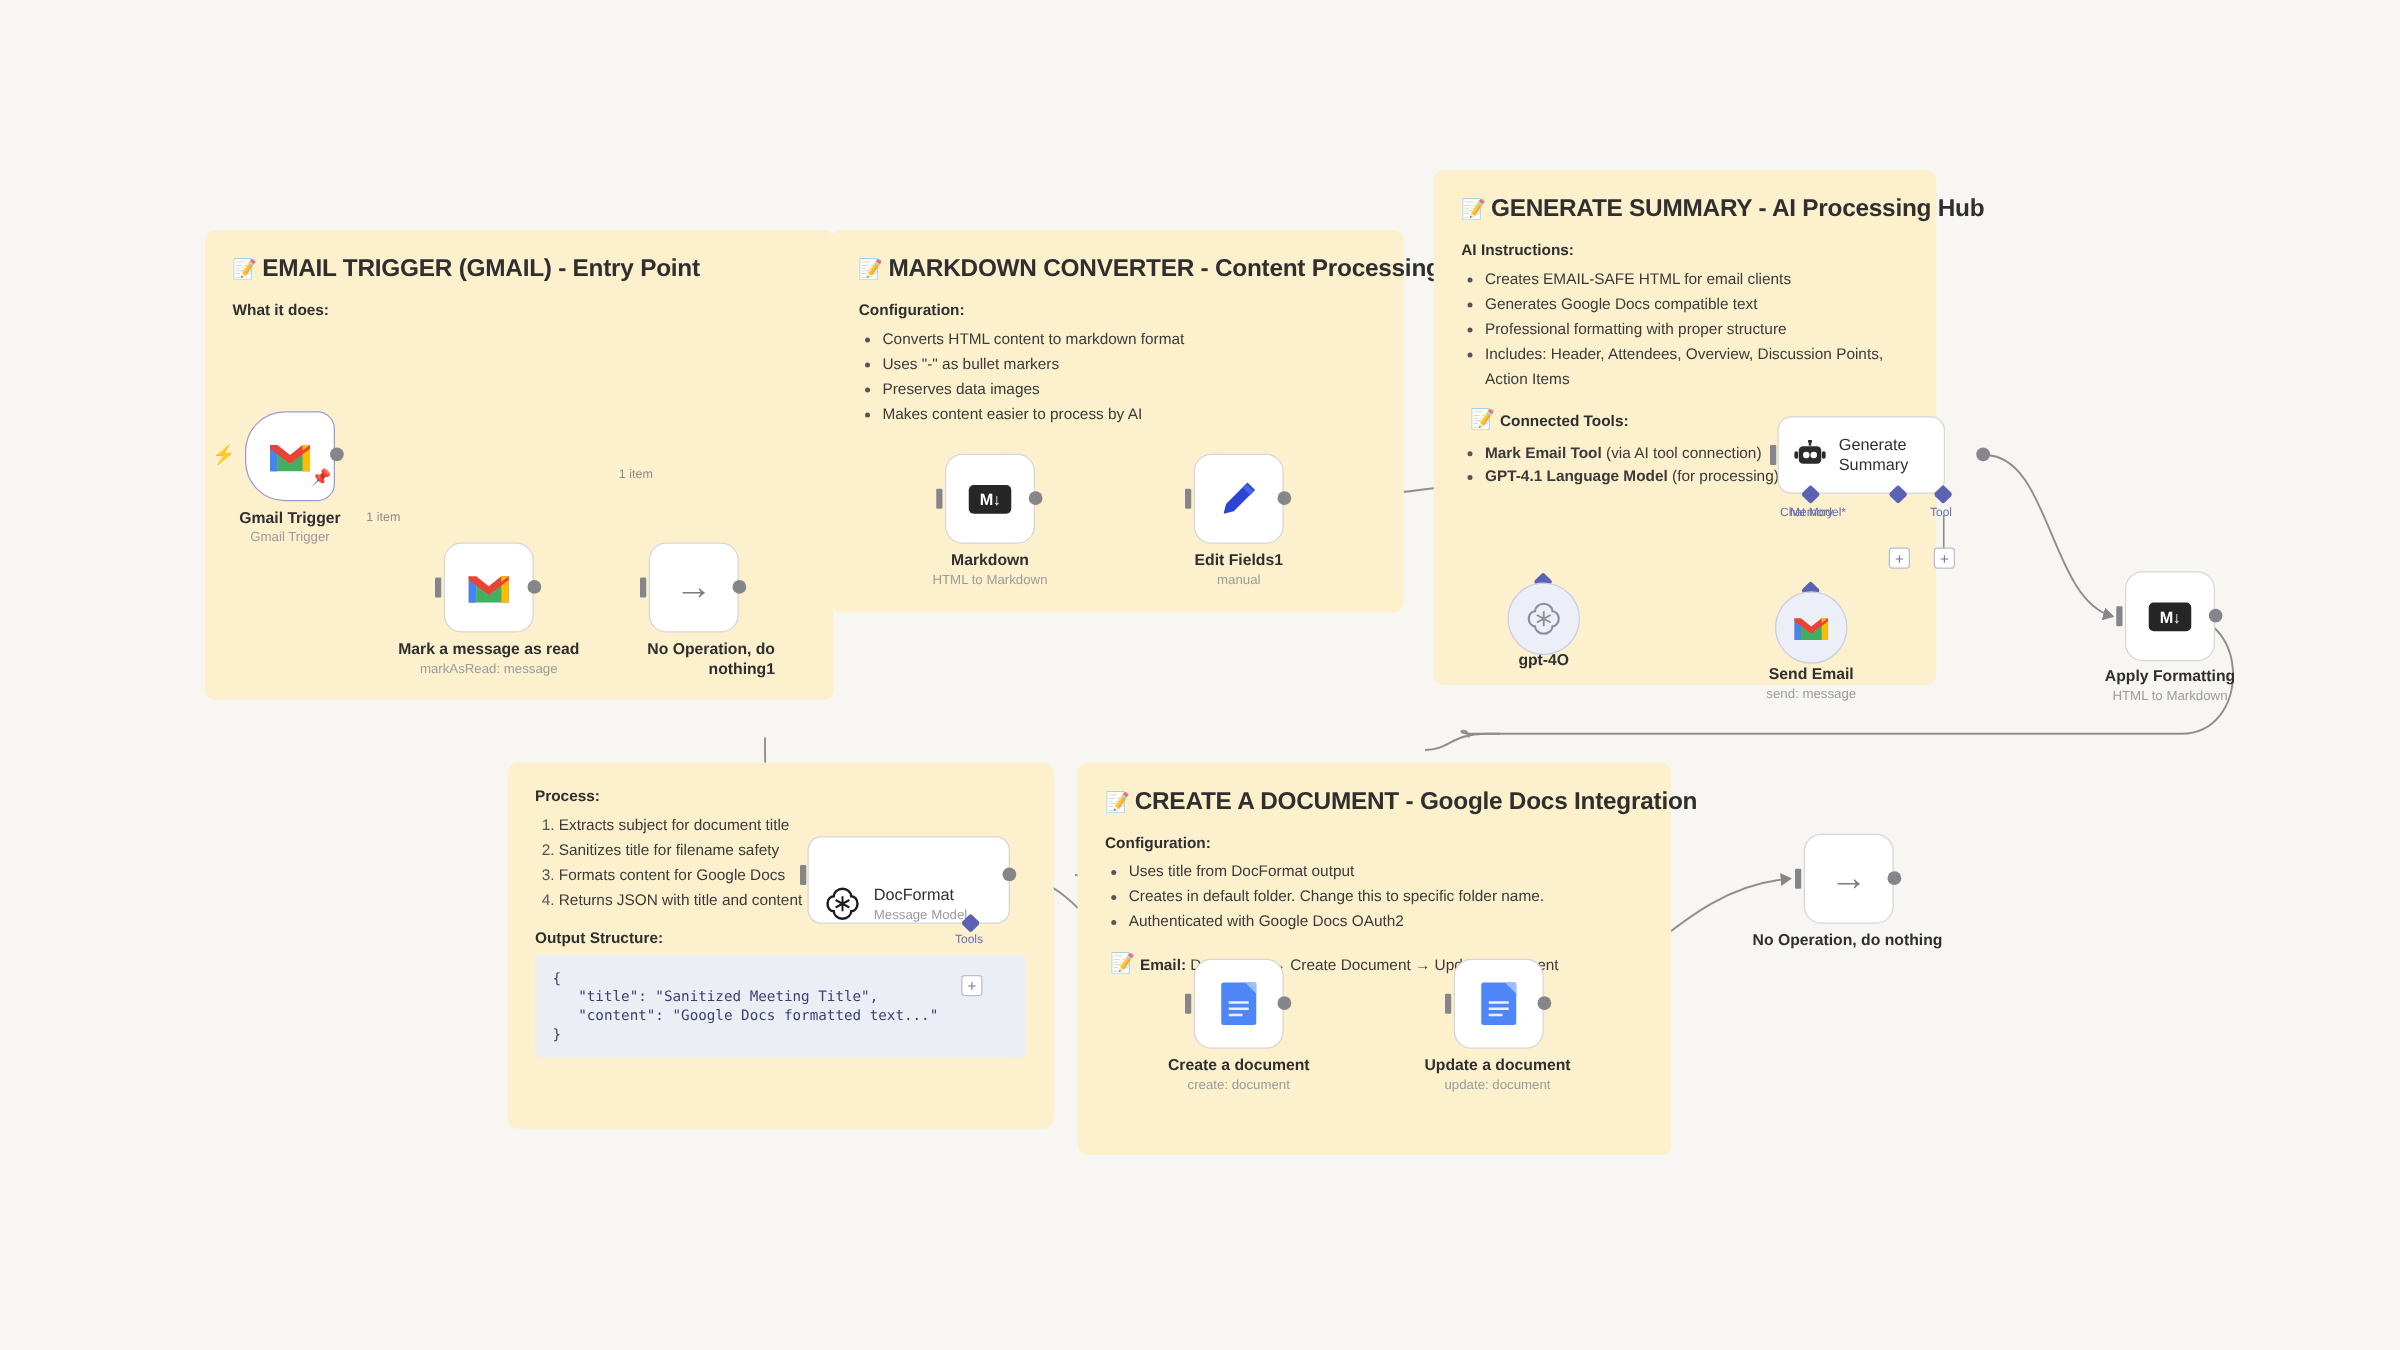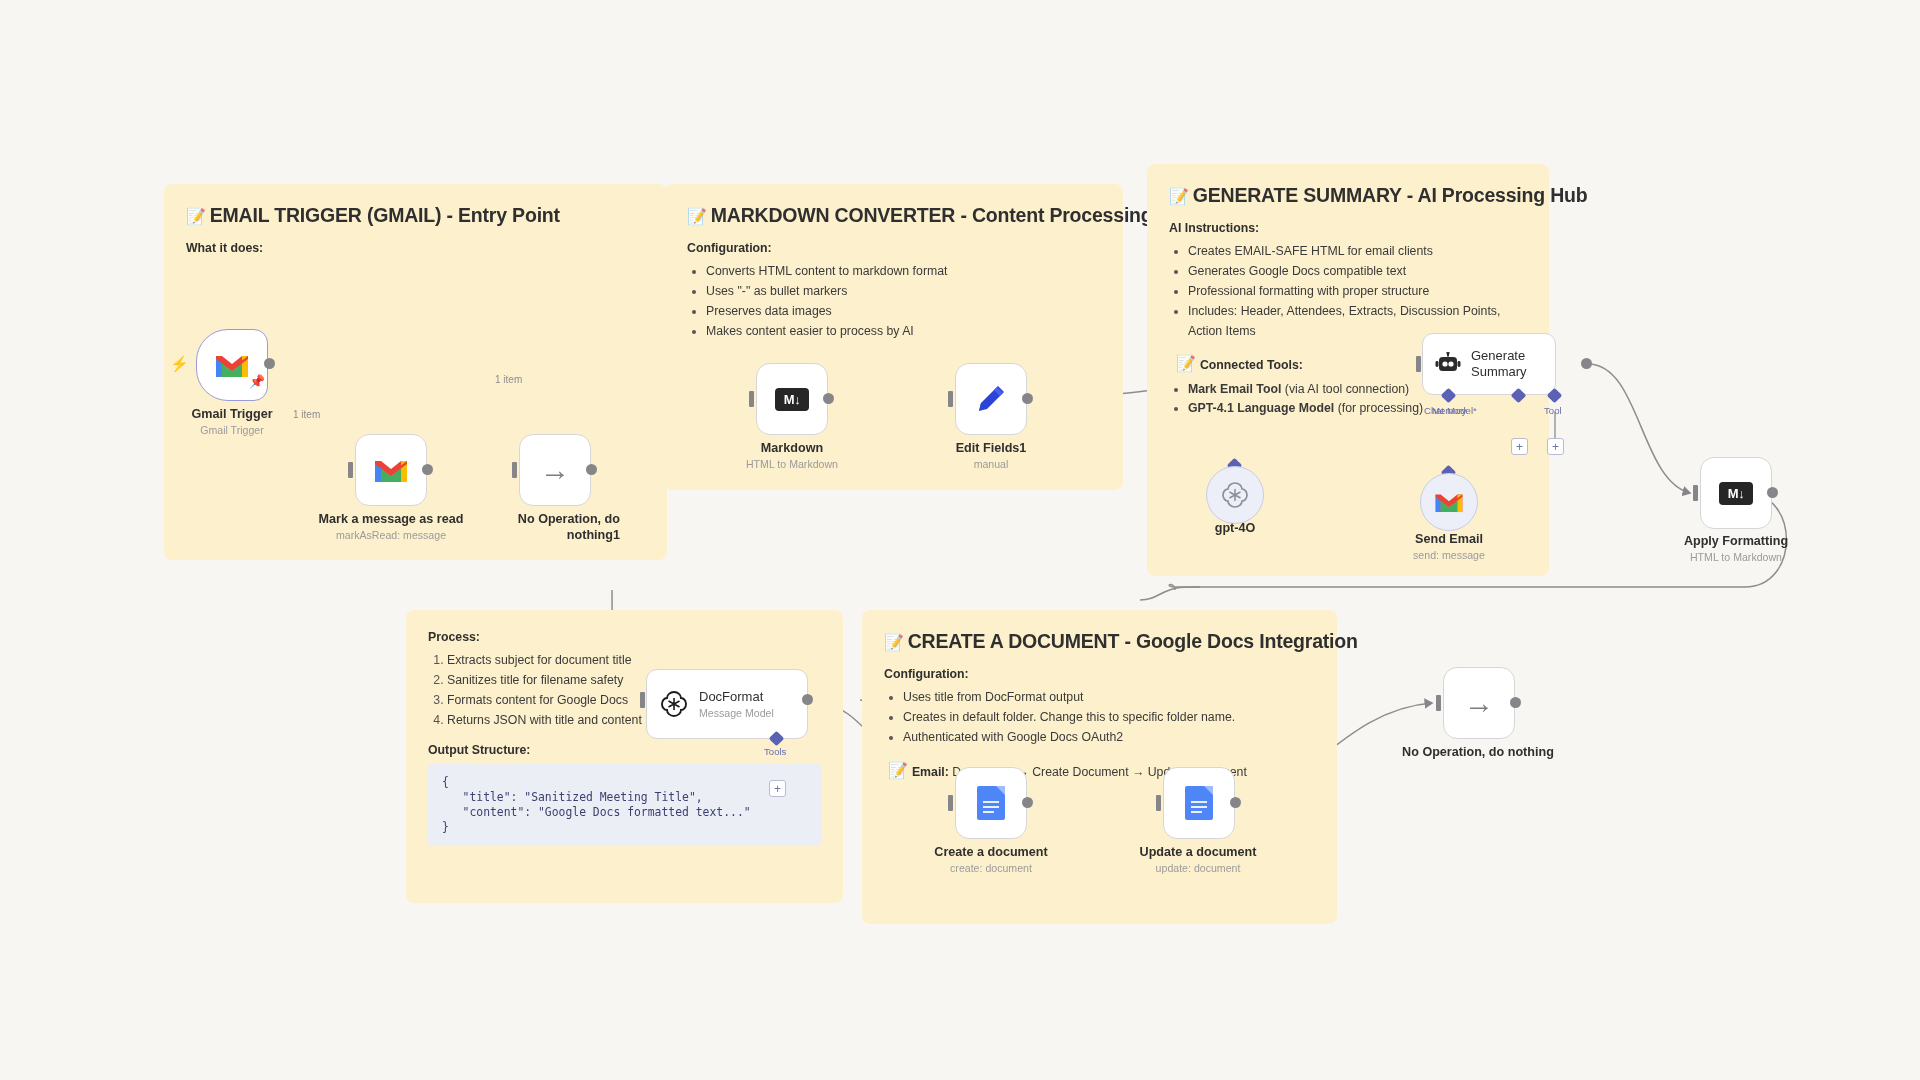--- a/index.html
+++ b/index.html
@@ -168,30 +168,30 @@
     </h2>
     <div class="sub">Configuration:</div>
     <ul>
       <li>Converts HTML content to markdown format</li>
       <li>Uses "-" as bullet markers</li>
       <li>Preserves data images</li>
       <li>Makes content easier to process by AI</li>
     </ul>
   </div>
 
-  <div class="note" style="left:1147px; top:164px; width:402px; height:412px;">
+  <div class="note" style="left:1147px; top:136px; width:402px; height:412px;">
     <h2>
       <span class="emoji">📝</span><span>GENERATE SUMMARY - AI Processing Hub</span>
     </h2>
     <div class="sub">AI Instructions:</div>
     <ul>
       <li>Creates EMAIL-SAFE HTML for email clients</li>
       <li>Generates Google Docs compatible text</li>
       <li>Professional formatting with proper structure</li>
-      <li>Includes: Header, Attendees, Extracts, Discussion Points, Action Items</li>
+      <li>Includes: Header, Attendees, Overview, Discussion Points, Action Items</li>
     </ul>
     <div class="sub" style="margin-top:12px; padding-left:7px;">
       <span class="emoji">📝</span><span>Connected Tools:</span>
     </div>
     <ul>
       <li><b>Mark Email Tool</b><span> (via AI tool connection)</span></li>
       <li><b>GPT-4.1 Language Model</b><span> (for processing)</span></li>
     </ul>
   </div>
 
@@ -331,21 +331,21 @@
 
   <div class="inport" style="left:1693px; top:485px;"></div>
   <div class="node" style="left:1700px; top:457px;">
     <span class="md-ico">M↓</span>
   </div>
   <div class="port" style="left:1767px; top:487px;"></div>
   <div class="caption" style="left:1666px; top:534px; width:140px;">Apply Formatting</div>
   <div class="subcaption" style="left:1666px; top:551px; width:140px;">HTML to Markdown</div>
 
   <div class="inport" style="left:640px; top:692px;"></div>
-  <div class="node wide" style="left:646px; top:669px; width:162px; height:70px;">
+  <div class="node wide" style="left:646px; top:669px; width:162px; height:70px;align-items:flex-end;">
     <svg width="30" height="30" viewBox="0 0 30 30">
       <path d="M15,3 C19,3 22,6 22,9 C25,9 27,12 27,15 C27,18 25,21 22,21 C22,24 19,27 15,27 C11,27 8,24 8,21 C5,21 3,18 3,15 C3,12 5,9 8,9 C8,6 11,3 15,3 Z" fill="none" stroke="#1c1c1c" stroke-width="1.9"></path>
       <path d="M15,9 L15,21 M9.5,12 L20.5,18 M9.5,18 L20.5,12" stroke="#1c1c1c" stroke-width="1.6" fill="none"></path>
     </svg>
     <div>
       <div class="ntitle">DocFormat</div>
       <div style="font-size:10.6px;color:#9b9b9b;margin-top:2px;">Message Model</div>
     </div>
   </div>
   <div class="port" style="left:802px; top:694px;"></div>

